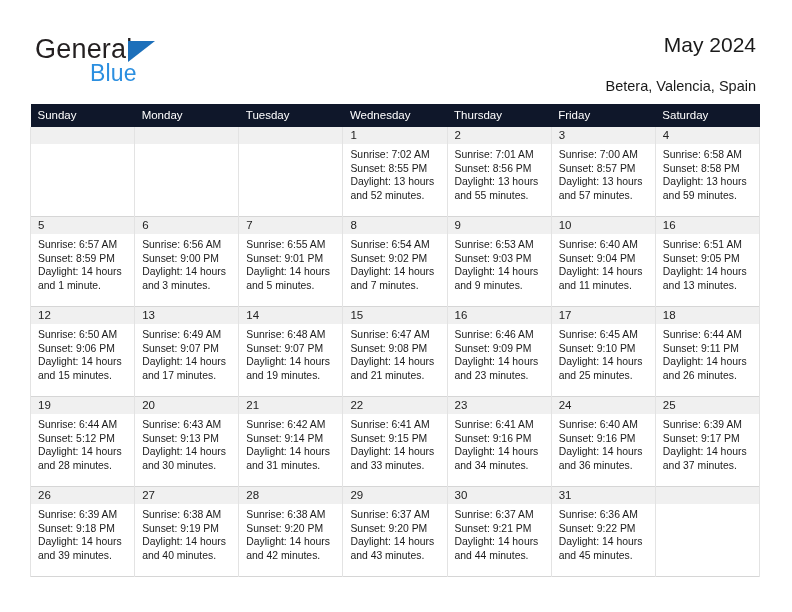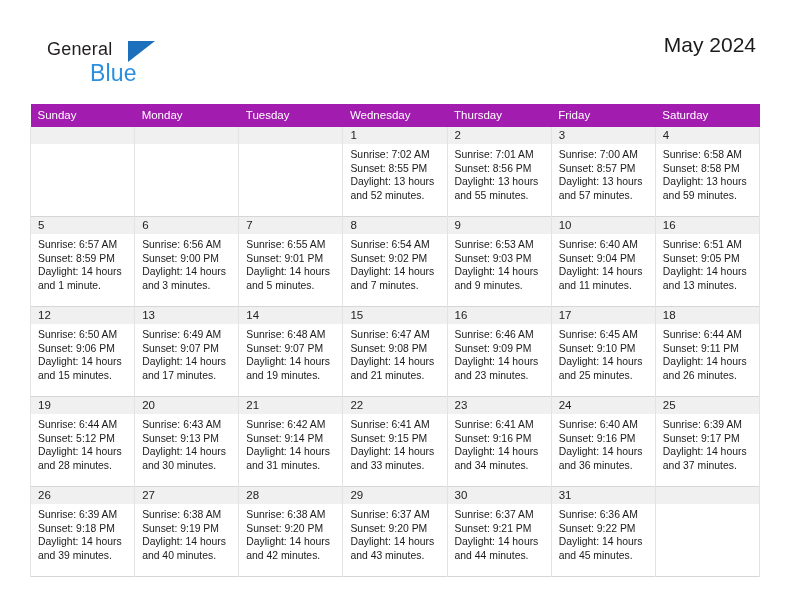--- a/index.html
+++ b/index.html
@@ -31,23 +31,23 @@
   }
   .logo {
     position: absolute;
     left: 35px;
     top: 36px;
     width: 200px;
     height: 52px;
   }
   .logo-general {
     position: absolute;
-    left: 12px;
+    left: 0;
     top: 0;
-    font-size: 18px;
+    font-size: 27px;
     color: #231f20;
     letter-spacing: 0.2px;
     line-height: 26px;
   }
   .logo-tri {
     position: absolute;
     left: 93px;
     top: 5px;
     width: 0;
     height: 0;
@@ -86,21 +86,21 @@
   
   .calendar {
     position: absolute;
     left: 30px;
     top: 104px;
     width: 730px;
     border-collapse: collapse;
     table-layout: fixed;
   }
   .calendar th {
-    background: #a21caf;
+    background: #0f172a;
     color: #ffffff;
     font-size: 11.5px;
     font-weight: normal;
     text-align: left;
     padding: 5px 0 6px 7px;
     height: 12px;
     border: none;
   }
   .calendar td {
     vertical-align: top;
@@ -140,20 +140,21 @@
 
 <div class="page">
 
   <div class="header">
     <div class="logo">
       <span class="logo-general">General</span>
       <span class="logo-tri"></span>
       <span class="logo-blue">Blue</span>
     </div>
     <div class="title">May 2024</div>
+    <div class="subtitle">Betera, Valencia, Spain</div>
   </div>
 
   <table class="calendar">
     <thead>
       <tr>
         <th>Sunday</th>
         <th>Monday</th>
         <th>Tuesday</th>
         <th>Wednesday</th>
         <th>Thursday</th>

